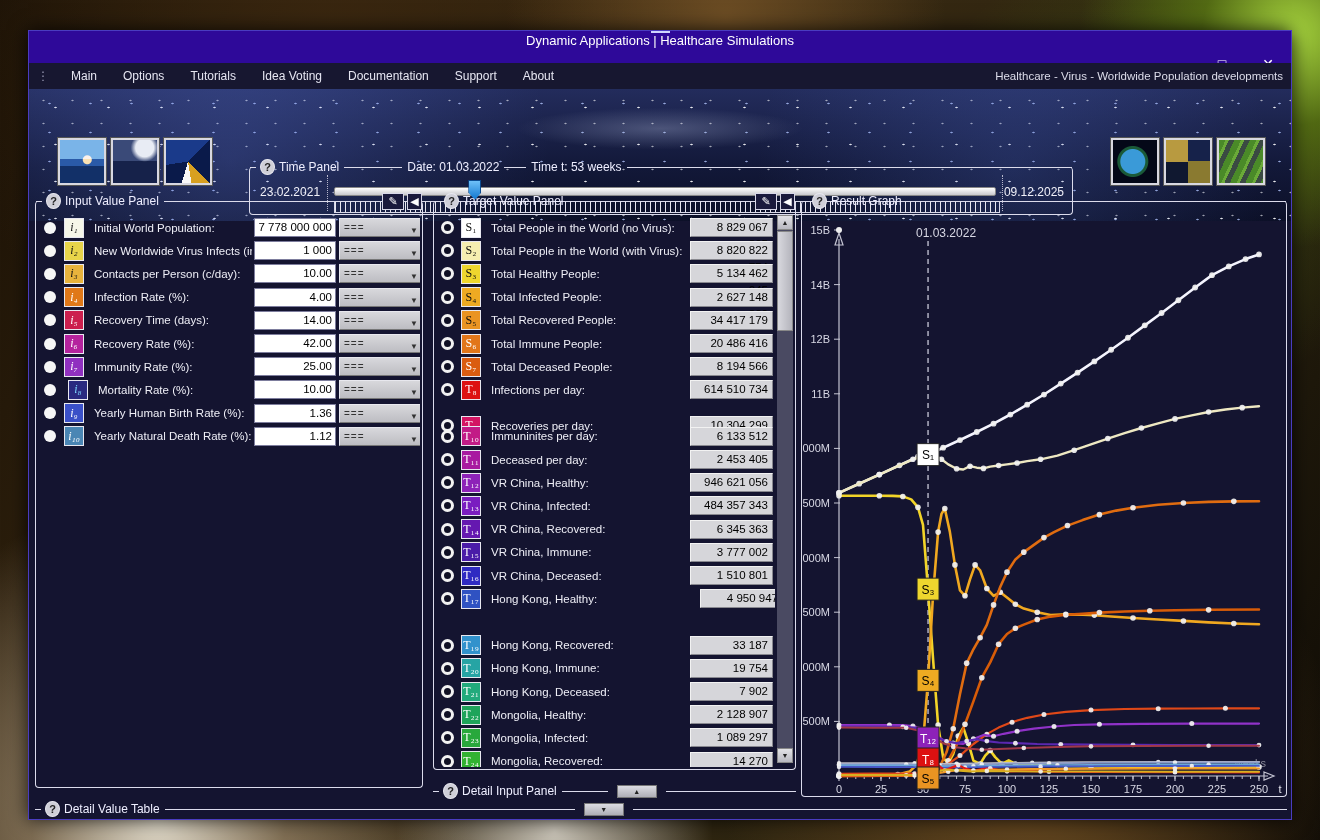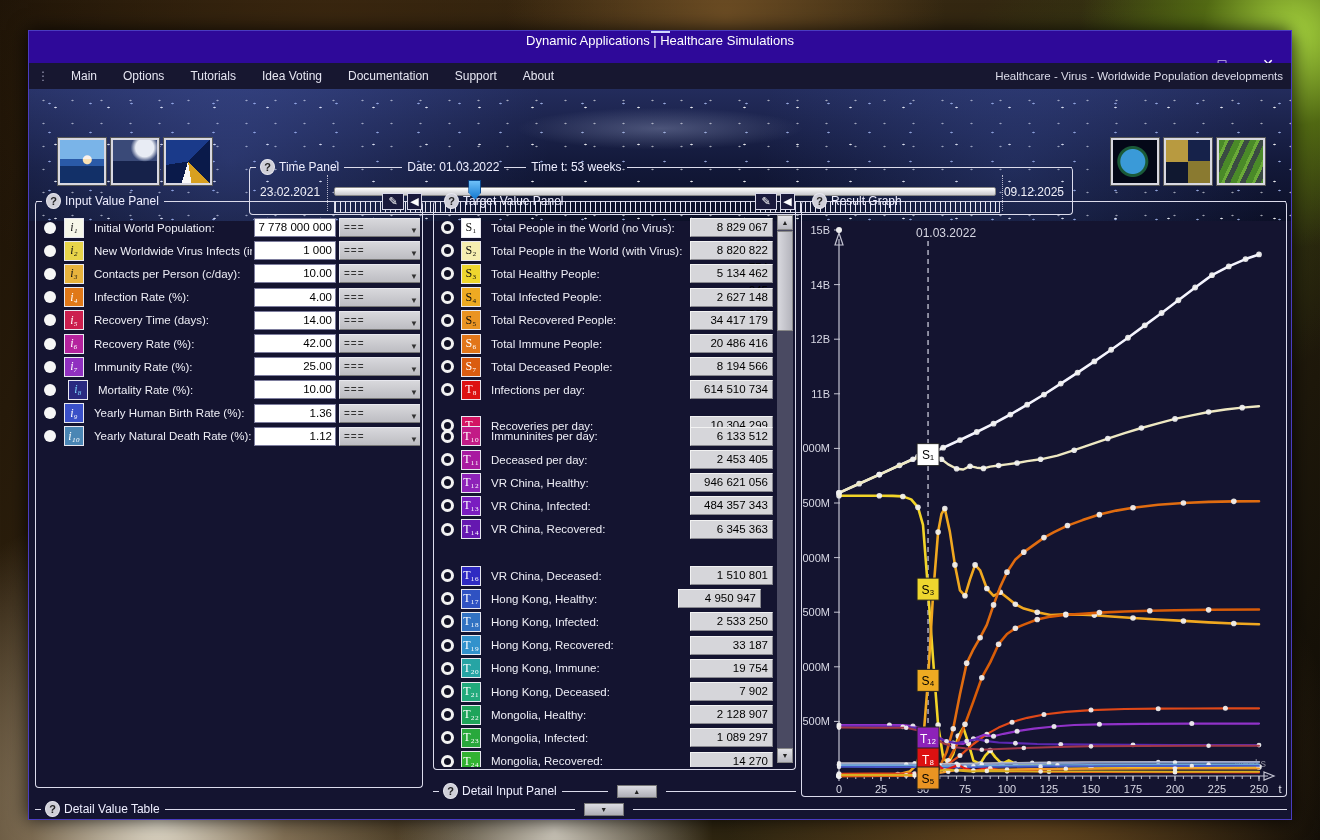--- a/index.html
+++ b/index.html
@@ -327,37 +327,37 @@
     <span class="ric" style="margin-left: 7px; background: rgb(122, 28, 192); color: rgb(255, 255, 255);">T₁₃</span>
     <span class="rlabel" style="margin-left:10px; width:192px">VR China, Infected:</span>
     <span class="rvalue" style="left:254px; width:83px">484 357 343</span>
   </div>
           <div class="row" style="top: 307.6px; left: 0px; right: 0px;">
     <span class="radio-t" style="margin-left:5px"></span>
     <span class="ric" style="margin-left: 7px; background: rgb(101, 24, 176); color: rgb(255, 255, 255);">T₁₄</span>
     <span class="rlabel" style="margin-left:10px; width:192px">VR China, Recovered:</span>
     <span class="rvalue" style="left:254px; width:83px">6 345 363</span>
   </div>
+          <div class="row" style="top: 330.8px; left: 0px; right: 0px;">
+    <span class="radio-t" style="margin-left:5px"></span>
+    <span class="ric" style="margin-left: 7px; background: rgb(74, 28, 168); color: rgb(255, 255, 255);">T₁₅</span>
+    <span class="rlabel" style="margin-left:10px; width:192px">VR China, Immune:</span>
+    <span class="rvalue" style="left:254px; width:83px">3 777 002</span>
+  </div>
           <div class="row" style="top: 354px; left: 0px; right: 0px;">
     <span class="radio-t" style="margin-left:5px"></span>
     <span class="ric" style="margin-left: 7px; background: rgb(47, 42, 194); color: rgb(255, 255, 255);">T₁₆</span>
     <span class="rlabel" style="margin-left:10px; width:192px">VR China, Deceased:</span>
     <span class="rvalue" style="left:254px; width:83px">1 510 801</span>
   </div>
           <div class="row" style="top: 377.2px; left: 0px; right: 0px;">
     <span class="radio-t" style="margin-left:5px"></span>
     <span class="ric" style="margin-left: 7px; background: rgb(47, 82, 194); color: rgb(255, 255, 255);">T₁₇</span>
     <span class="rlabel" style="margin-left:10px; width:192px">Hong Kong, Healthy:</span>
-    <span class="rvalue" style="left:242px; width:83px">4 950 947</span>
-  </div>
-          <div class="row" style="top: 400.4px; left: 0px; right: 0px;">
-    <span class="radio-t" style="margin-left:5px"></span>
-    <span class="ric" style="margin-left: 7px; background: rgb(50, 114, 194); color: rgb(255, 255, 255);">T₁₈</span>
-    <span class="rlabel" style="margin-left:10px; width:192px">Hong Kong, Infected:</span>
-    <span class="rvalue" style="left:254px; width:83px">2 533 250</span>
+    <span class="rvalue" style="left:264px; width:83px">4 950 947</span>
   </div>
           <div class="row" style="top: 423.6px; left: 0px; right: 0px;">
     <span class="radio-t" style="margin-left:5px"></span>
     <span class="ric" style="margin-left: 7px; background: rgb(50, 146, 204); color: rgb(255, 255, 255);">T₁₉</span>
     <span class="rlabel" style="margin-left:10px; width:192px">Hong Kong, Recovered:</span>
     <span class="rvalue" style="left:254px; width:83px">33 187</span>
   </div>
           <div class="row" style="top: 446.8px; left: 0px; right: 0px;">
     <span class="radio-t" style="margin-left:5px"></span>
     <span class="ric" style="margin-left: 7px; background: rgb(38, 164, 164); color: rgb(255, 255, 255);">T₂₀</span>

